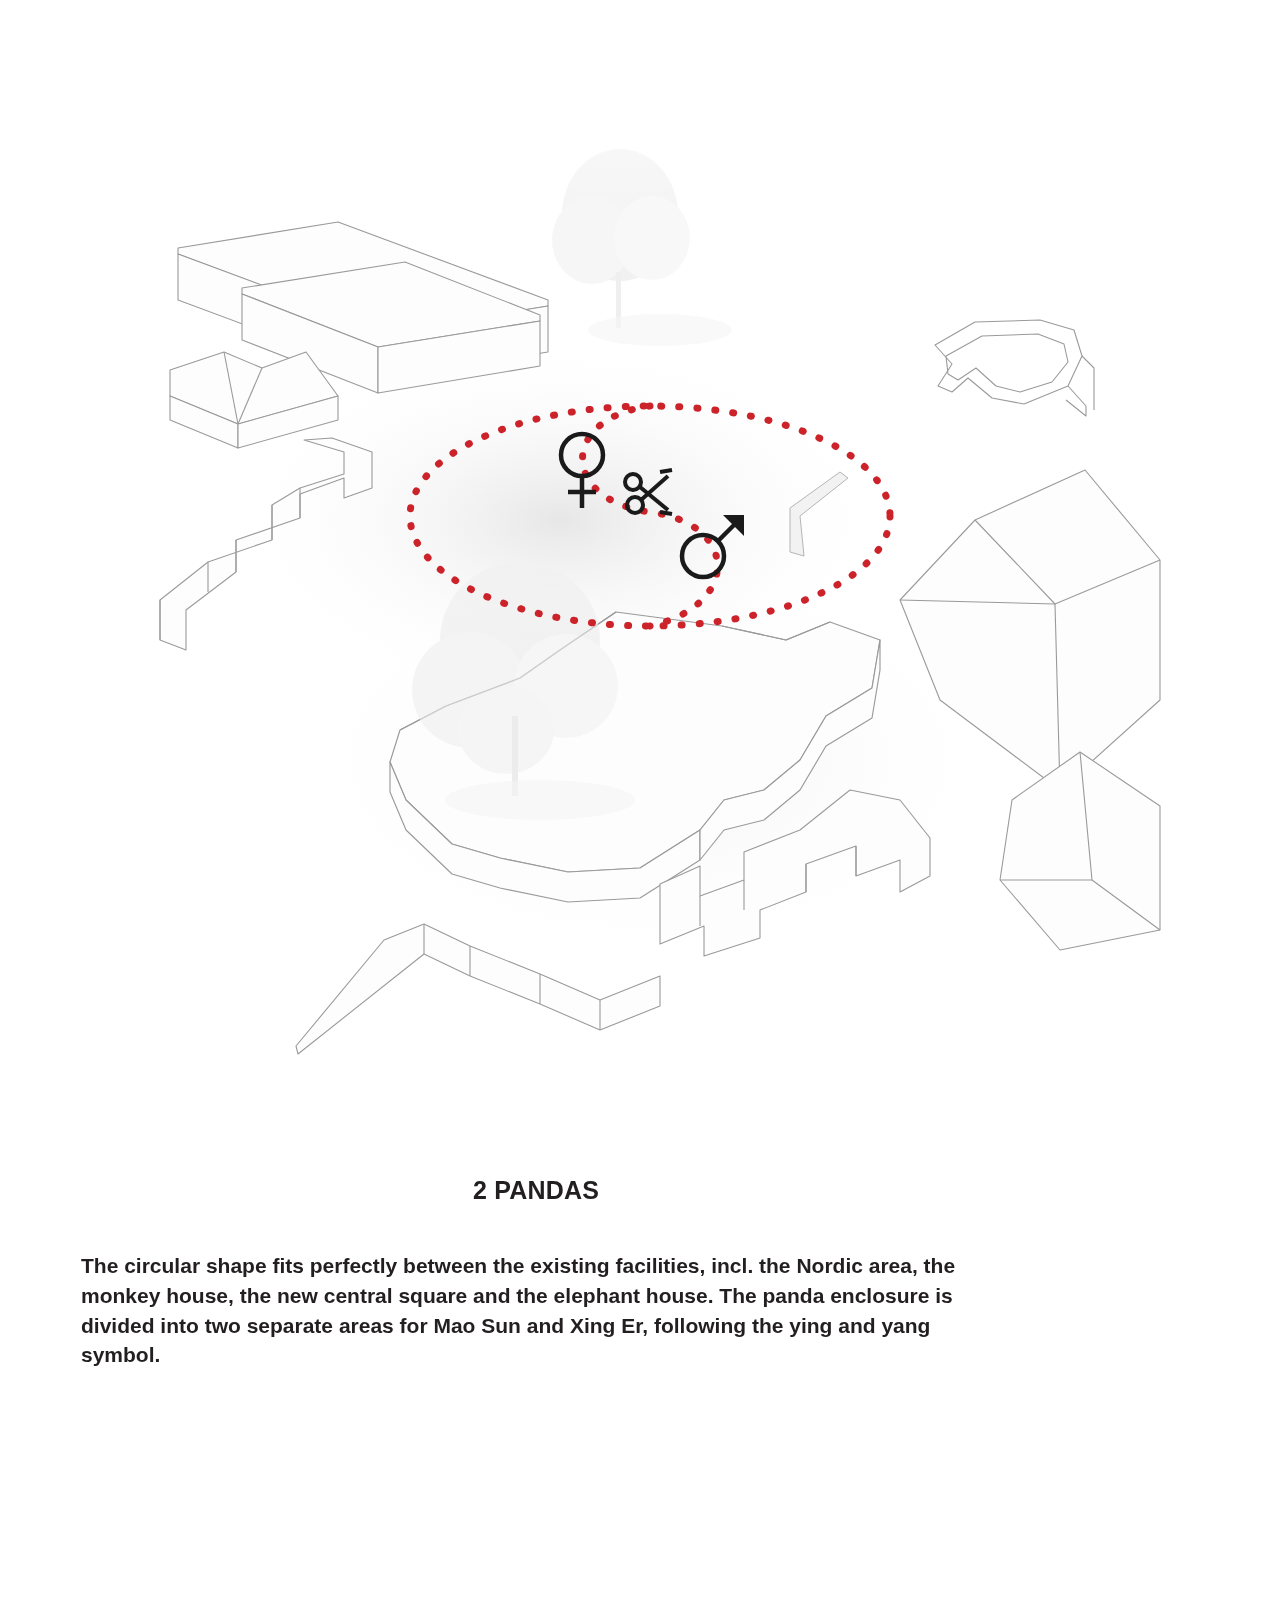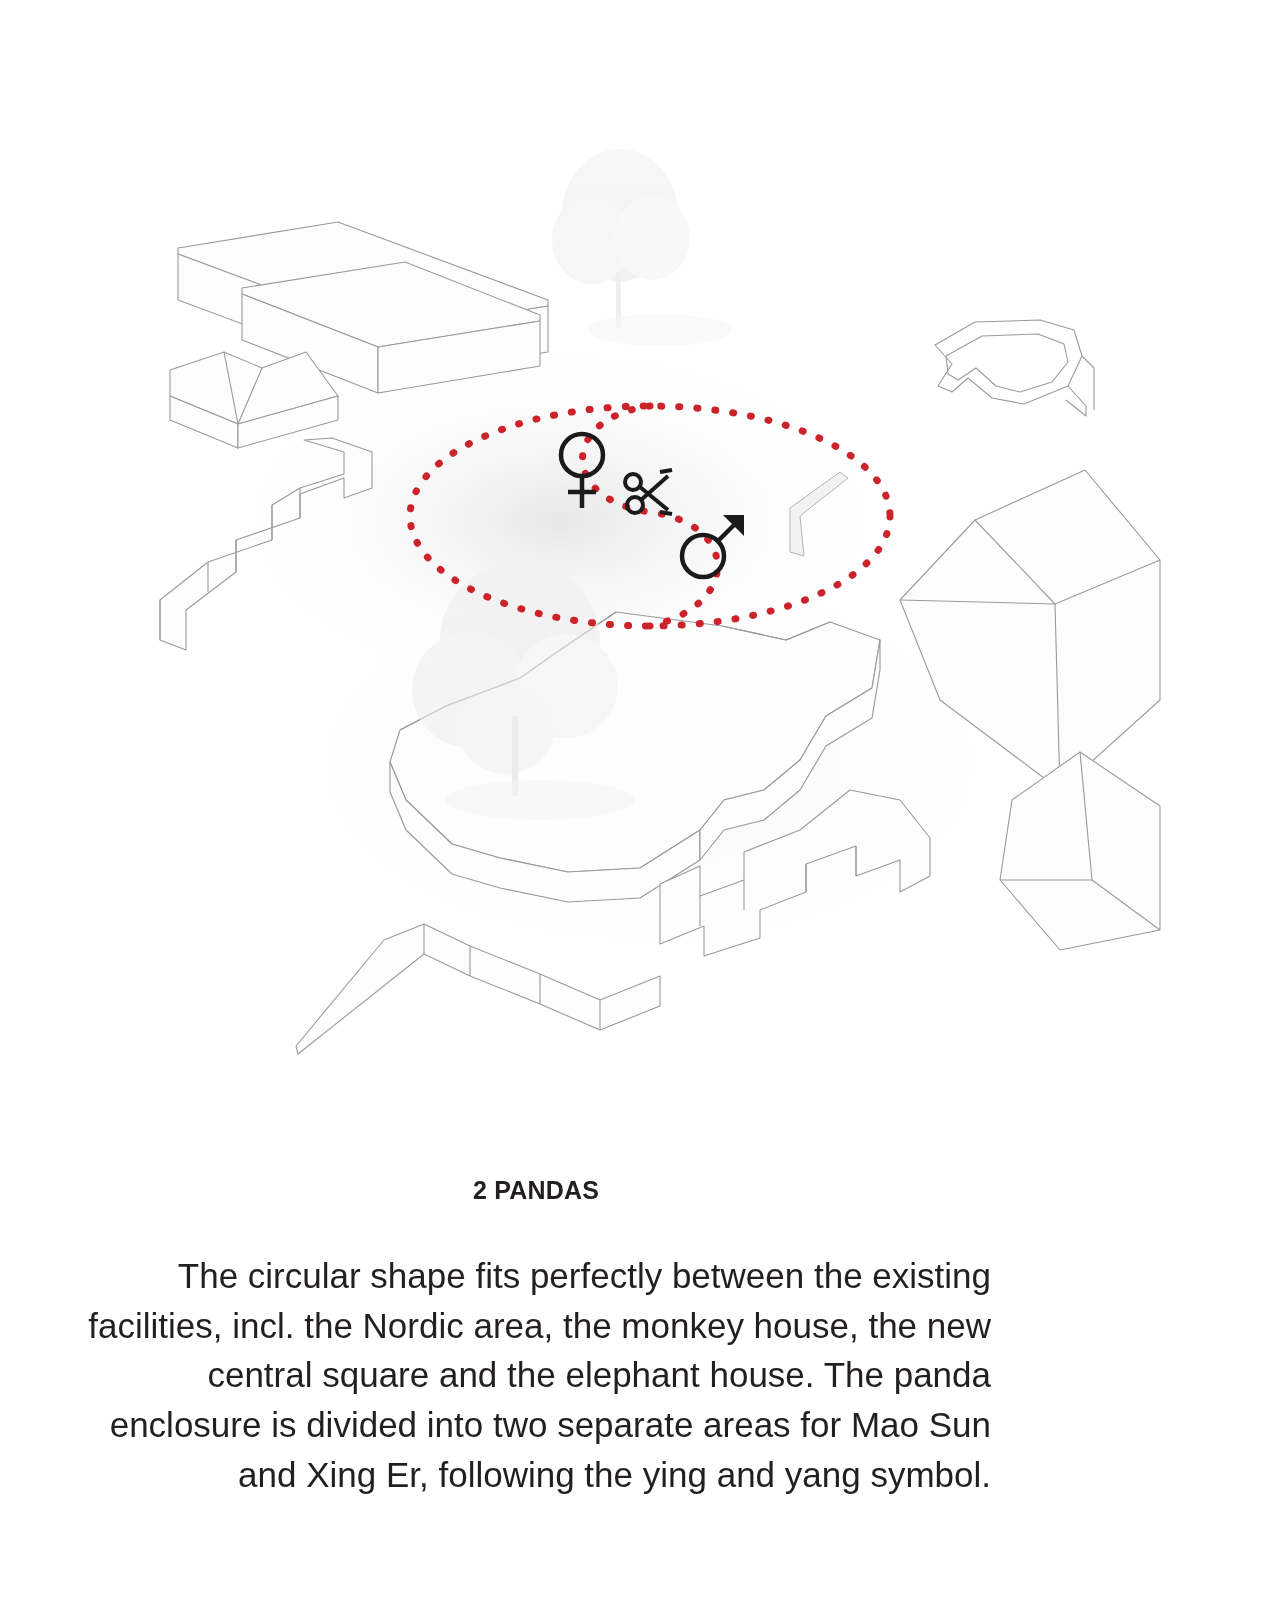--- a/index.html
+++ b/index.html
@@ -50,27 +50,27 @@
   }
   #caption-title {
     font-size: 25px;
     font-weight: bold;
     letter-spacing: 0.2px;
     color: #231f20;
     margin: 0 0 46px 0;
     line-height: 1.2;
   }
   #caption-body {
-    font-size: 35px;
+    font-size: 21px;
     line-height: 1.42;
     color: #231f20;
     margin: 0 auto;
     width: 910px;
-    text-align: right;
-    font-weight: 400;
+    text-align: left;
+    font-weight: 700;
   }
 </style>
 </head>
 <body>
 
 <div id="page">
 
   <div id="diagram-area">
     <svg id="diagram-svg" viewBox="0 0 1280 1120" xmlns="http://www.w3.org/2000/svg">
 

